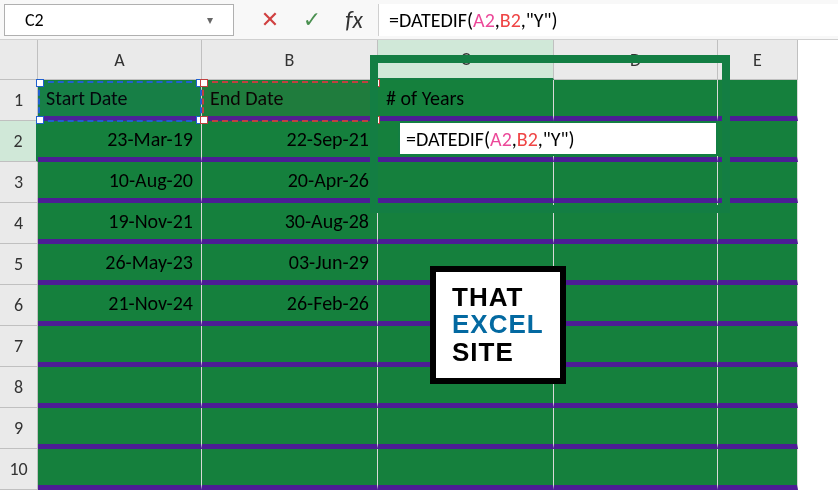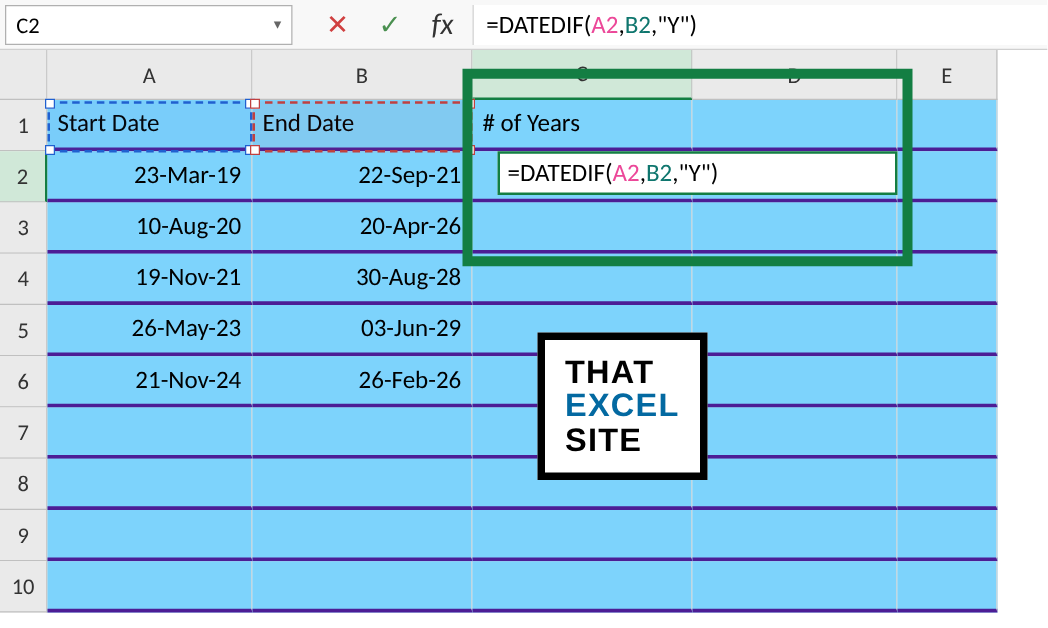--- a/index.html
+++ b/index.html
@@ -1,41 +1,41 @@
 <!DOCTYPE html>
 <html><head>
   <meta charset="utf-8">
   <style>
     * { margin: 0; padding: 0; box-sizing: border-box; }
     body { font-family: Calibri, Arial, sans-serif; font-size: 20px; background: #fff; width: 838px; height: 502px; overflow: hidden; position: relative; }
     
     .formula-bar { display: flex; align-items: center; height: 40px; border-bottom: 1px solid #d0d0d0; background: #f8f8f8; }
-    .name-box { width: 230px; height: 32px; border: 1px solid #b0b0b0; background: #fff; padding: 0 8px; display: flex; align-items: center; justify-content: space-between; margin: 0 4px; }
+    .name-box { width: 230px; height: 32px; border: 1px solid #b0b0b0; background: #fff; padding: 0 20px; display: flex; align-items: center; justify-content: space-between; margin: 0 4px; }
     .name-box-text { font-size: 18px; }
     .name-box-arrow { color: #666; font-size: 12px; }
     .fb-buttons { display: flex; align-items: center; gap: 18px; padding: 0 12px 0 20px; }
     .fb-btn { width: 24px; height: 24px; display: flex; align-items: center; justify-content: center; color: #555; font-size: 22px; }
     .fb-btn.cancel { color: #d04040; font-weight: 300; }
     .fb-btn.accept { color: #4a9050; }
     .fb-btn.fx { font-style: italic; font-size: 24px; color: #333; }
     .formula-input { flex: 1; height: 32px; border: none; background: #fff; padding: 0 10px; font-size: 20px; display: flex; align-items: center; border-left: 1px solid #d0d0d0; }
     .ref-blue { color: #ec4899; }
-    .ref-red { color: #0f766e; }
+    .ref-red { color: #ef4444; }
     
     .sheet { position: relative; }
     .corner { width: 38px; height: 40px; background: #eaeaea; border-right: 1px solid #c0c0c0; border-bottom: 1px solid #c0c0c0; position: absolute; top: 0; left: 0; }
     .col-headers { display: flex; position: absolute; top: 0; left: 38px; height: 40px; }
     .col-header { height: 40px; background: #eaeaea; border-right: 1px solid #c0c0c0; border-bottom: 1px solid #c0c0c0; display: flex; align-items: center; justify-content: center; font-size: 18px; color: #333; }
     .col-header.active { background: #d0e8d8; border-bottom: 2px solid #137e43; }
     .row-headers { position: absolute; top: 40px; left: 0; width: 38px; }
     .row-header { width: 38px; background: #eaeaea; border-right: 1px solid #c0c0c0; border-bottom: 1px solid #c0c0c0; display: flex; align-items: center; justify-content: center; font-size: 18px; color: #333; }
     .row-header.active { background: #d0e8d8; border-right: 2px solid #137e43; }
     .cells { position: absolute; top: 40px; left: 38px; }
     .cell-row { display: flex; }
-    .cell { border-right: 1px solid #d8d8d8; border-bottom: 3px solid #4c1d95; padding: 0 8px; display: flex; align-items: center; background: #7dd3fc; }
+    .cell { border-right: 1px solid #d8d8d8; border-bottom: 5px solid #4c1d95; padding: 0 8px; display: flex; align-items: center; background: #15803d; }
     .cell.right { justify-content: flex-end; }
     .cell.header1 { font-size: 20px; }
     
     .wA { width: 164px; }
     .wB { width: 176px; }
     .wC { width: 176px; }
     .wD { width: 164px; }
     .wE { width: 80px; }
     .h { height: 41px; }
     

